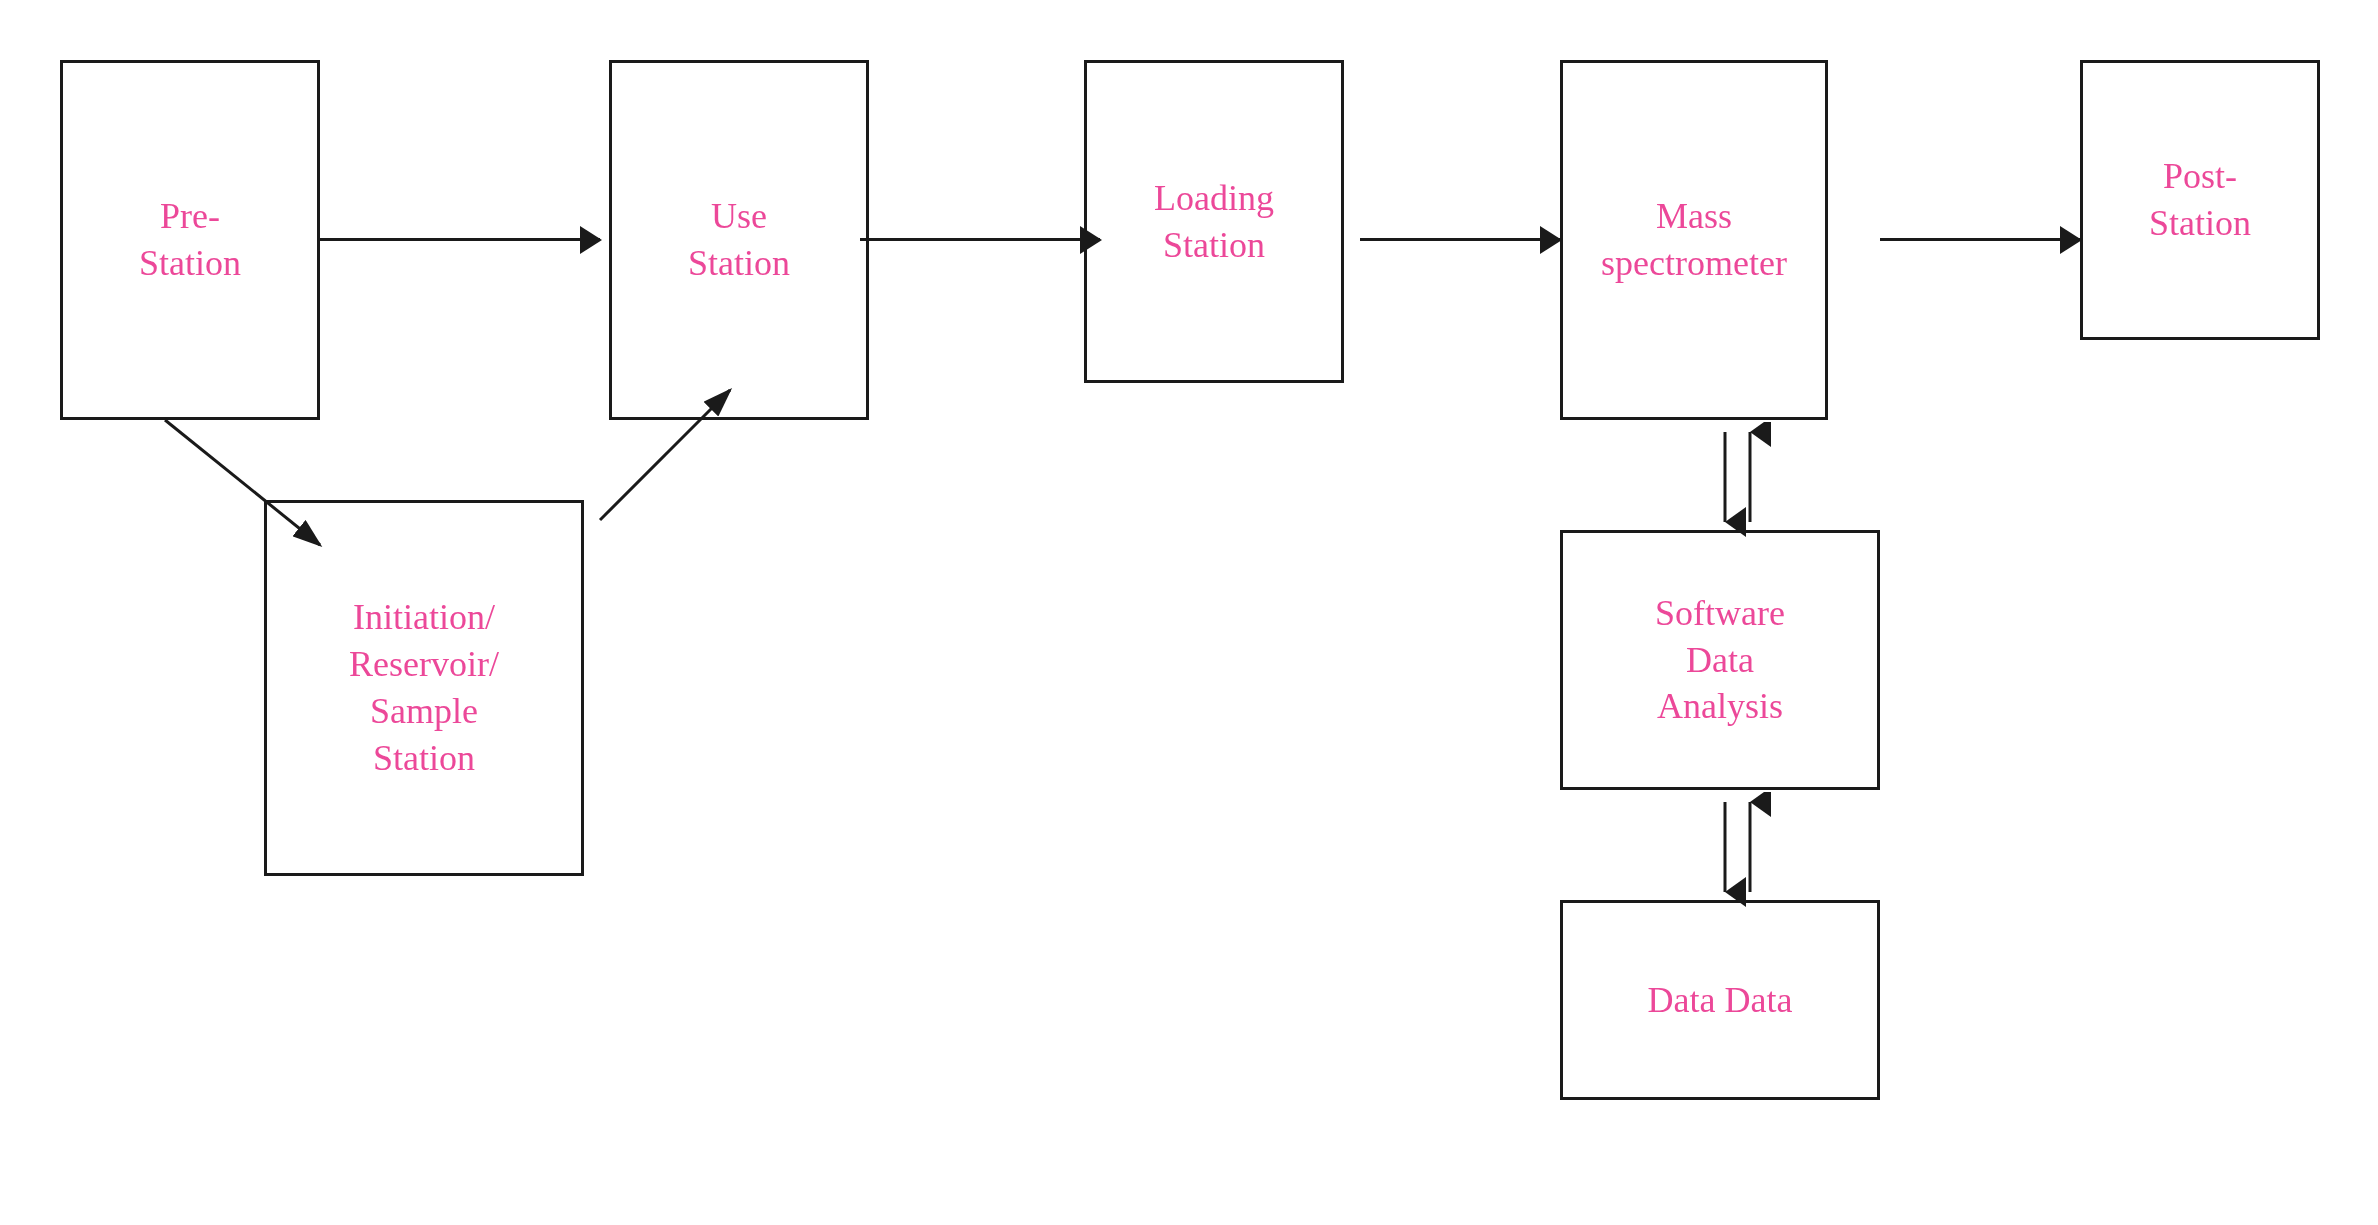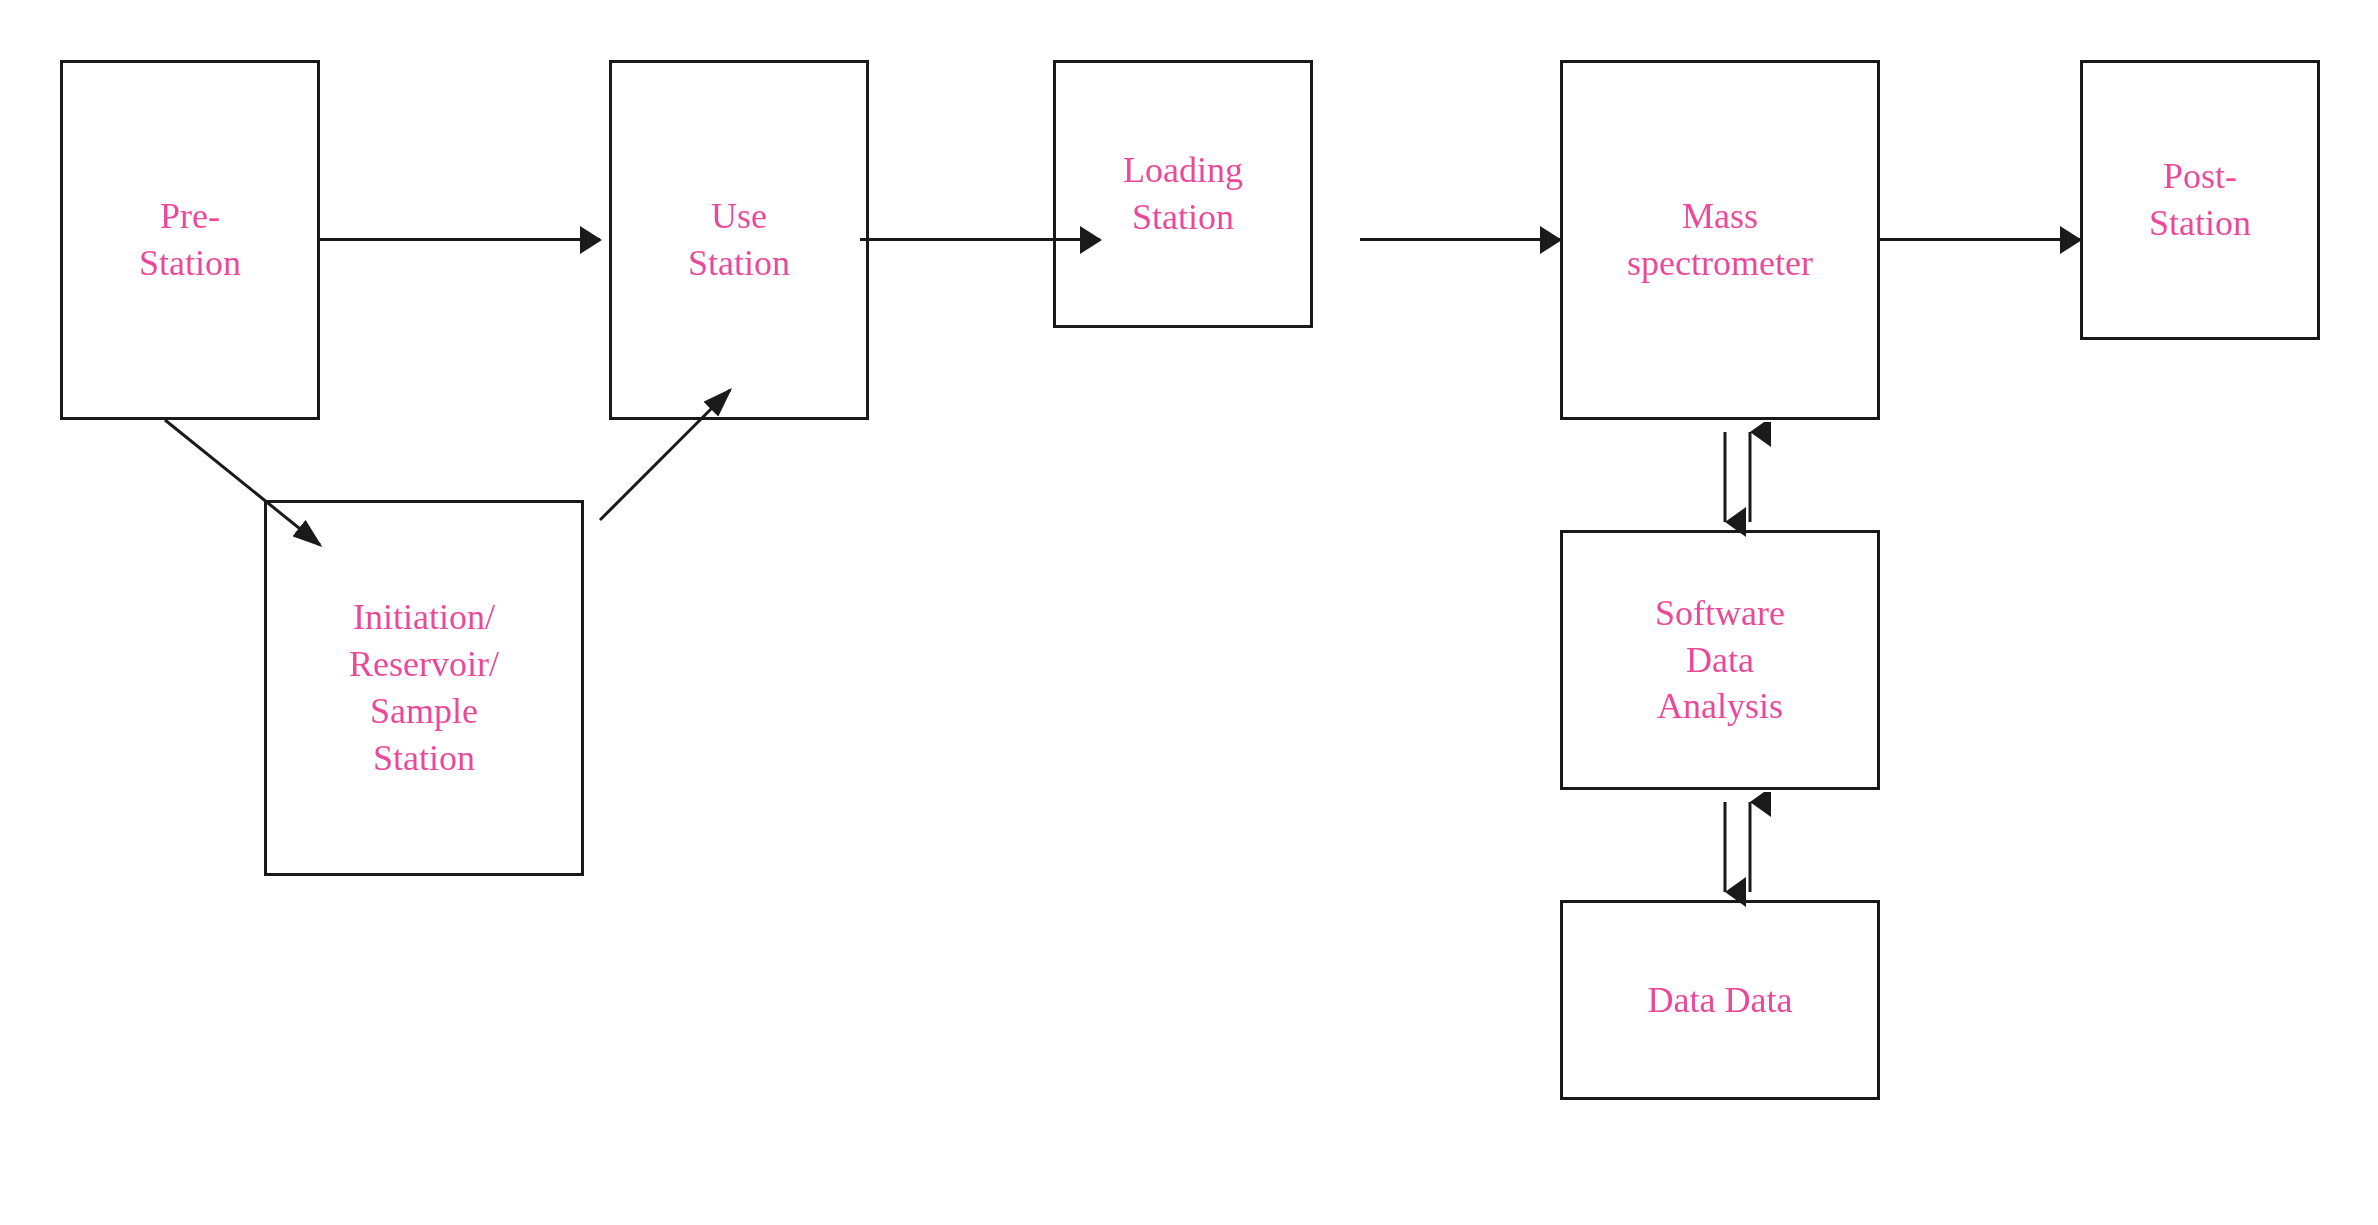--- a/index.html
+++ b/index.html
@@ -61,25 +61,25 @@
 <div class="diagram-container">
 
   <div class="box" style="left: 60px; top: 60px; width: 260px; height: 360px;">
     <span class="box-label">Pre-<br>Station</span>
   </div>
 
   <div class="box" style="left: 600px; top: 60px; width: 260px; height: 360px; margin-left: 9px;">
     <span class="box-label">Use<br>Station</span>
   </div>
 
-  <div class="box" style="left: 1053px; top: 60px; width: 260px; height: 268px;">
+  <div class="box" style="left: 1084px; top: 60px; width: 260px; height: 323px;">
     <span class="box-label">Loading<br>Station</span>
   </div>
 
-  <div class="box" style="left: 1560px; top: 60px; width: 320px; height: 360px;">
+  <div class="box" style="left: 1560px; top: 60px; width: 268px; height: 360px;">
     <span class="box-label">Mass<br>spectrometer</span>
   </div>
 
   <div class="box" style="left: 2080px; top: 60px; width: 240px; height: 280px;">
     <span class="box-label">Post-<br>Station</span>
   </div>
 
   <div class="box" style="left: 264px; top: 500px; width: 320px; height: 376px;">
     <span class="box-label">Initiation/<br>Reservoir/<br>Sample<br>Station</span>
   </div>

